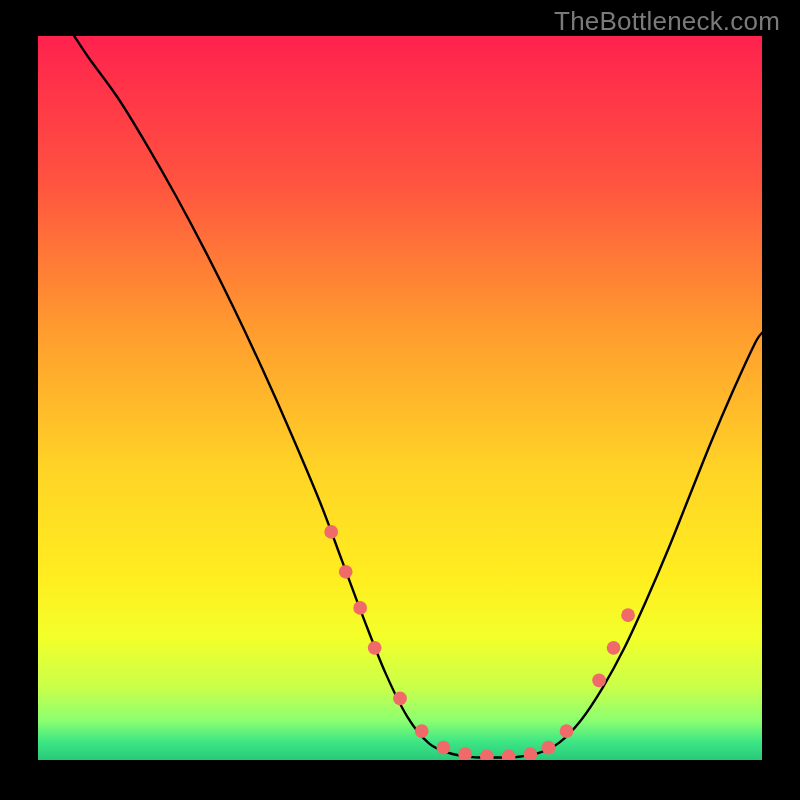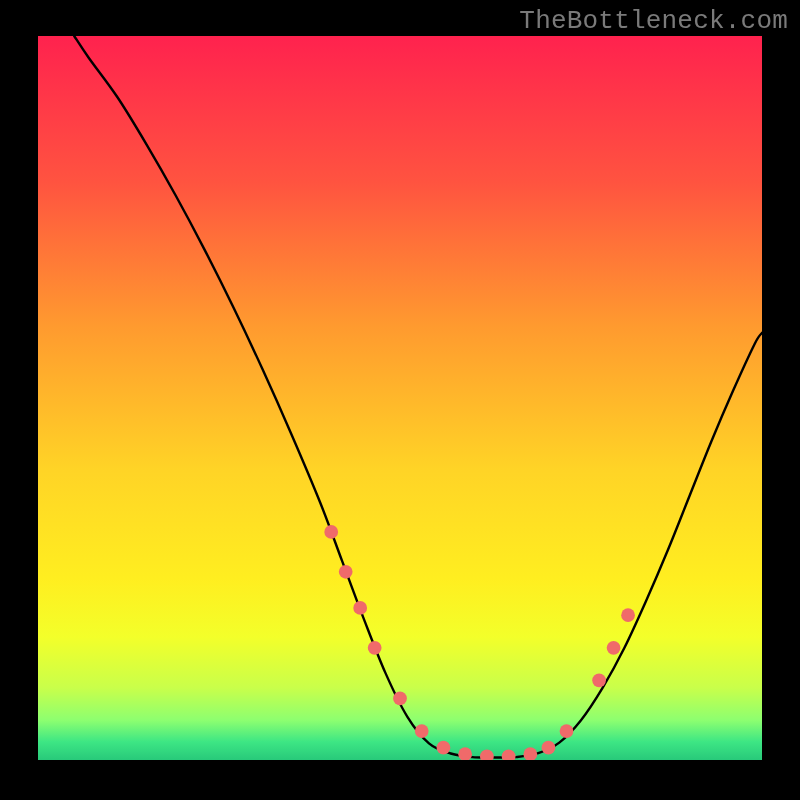--- a/index.html
+++ b/index.html
@@ -14,22 +14,22 @@
     position: absolute;
     left: 0;
     top: 0;
     width: 800px;
     height: 800px;
     background: #000;
   }
   .watermark {
     position: absolute;
     top: 6px;
-    right: 12px;
-    font-family: Liberation Mono, monospace;
+    right: 20px;
+    font-family: Liberation Sans, sans-serif;
     font-size: 26px;
     color: #7a7a7a;
     letter-spacing: 0.2px;
   }
   svg {
     position: absolute;
     left: 0;
     top: 0;
   }
 </style>

